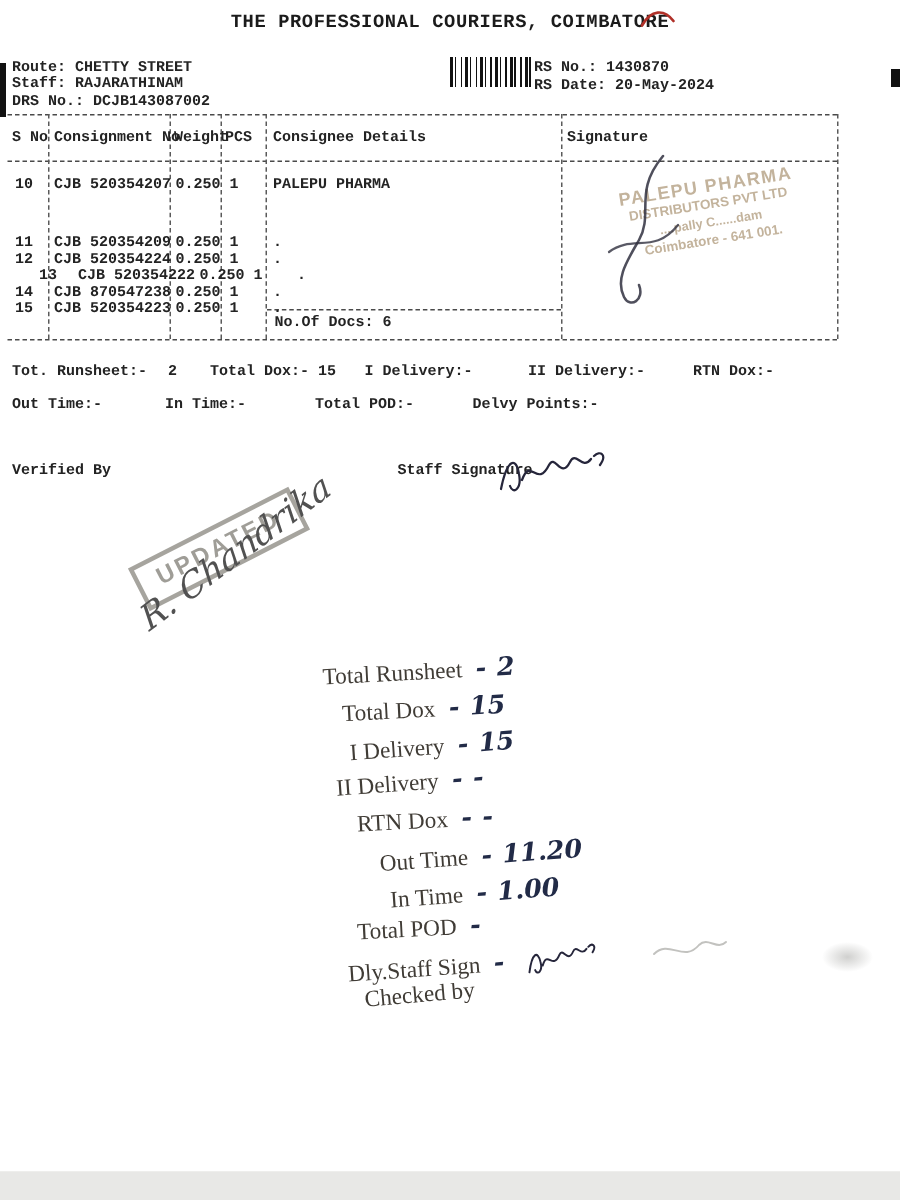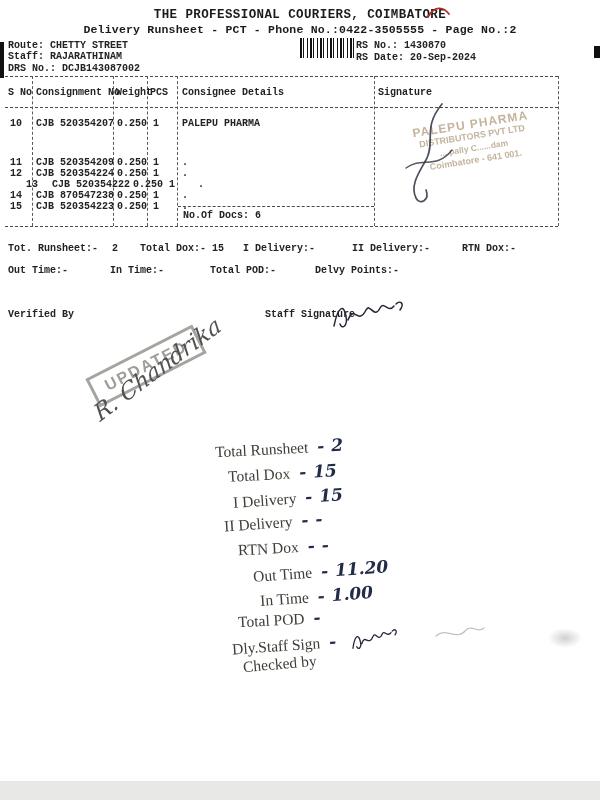--- a/index.html
+++ b/index.html
@@ -53,29 +53,28 @@
 </style>
 </head>
 <body>
 
 <div class="page">
 
   <div class="abs title" style="top:8px; left:0; width:100%; text-align:center;">THE PROFESSIONAL COURIERS, COIMBATORE</div>
   <svg class="abs" style="left:426px; top:4px;" width="26" height="16" viewBox="0 0 26 16">
     <path d="M2,13 C8,2 17,2 23,10" fill="none" stroke="#b03028" stroke-width="1.8" stroke-linecap="round"></path>
   </svg>
-  <div class="abs subtitle" style="top:23px; left:0; width:100%; text-align:center;">Delivery Runsheet - PCT - Phone No.:0422-3505555 - Page No.:2</div>
 
   <div class="abs printed" style="left:8px; top:40px;">Route: CHETTY STREET</div>
   <div class="abs printed" style="left:8px; top:51px;text-align:center;">Staff: RAJARATHINAM</div>
   <div class="abs printed" style="left:8px; top:63px;">DRS No.: DCJB143087002</div>
 
   <div class="abs barcode" style="left:300px; top:38px;"></div>
   <div class="abs printed" style="left:356px; top:40px;">RS No.: 1430870</div>
-  <div class="abs printed" style="left:356px; top:52px;">RS Date: 20-Sep-2024</div>
+  <div class="abs printed" style="left:356px; top:52px;">RS Date: 20-May-2024</div>
 
   <div class="abs edge-mark" style="left:0; top:42px; width:4px; height:36px;"></div>
   <div class="abs edge-mark" style="left:594px; top:46px; width:6px; height:12px;"></div>
   <div class="abs smudge" style="left:548px; top:628px;"></div>
 
   <div class="abs hline" style="left:5px; top:76px; width:553px;"></div>
   <div class="abs hline" style="left:5px; top:107px; width:553px;"></div>
   <div class="abs hline" style="left:178px; top:206px; width:196px;"></div>
   <div class="abs hline" style="left:5px; top:226px; width:553px;"></div>
   <div class="abs vline" style="left:32px;  top:76px; height:150px;"></div>

